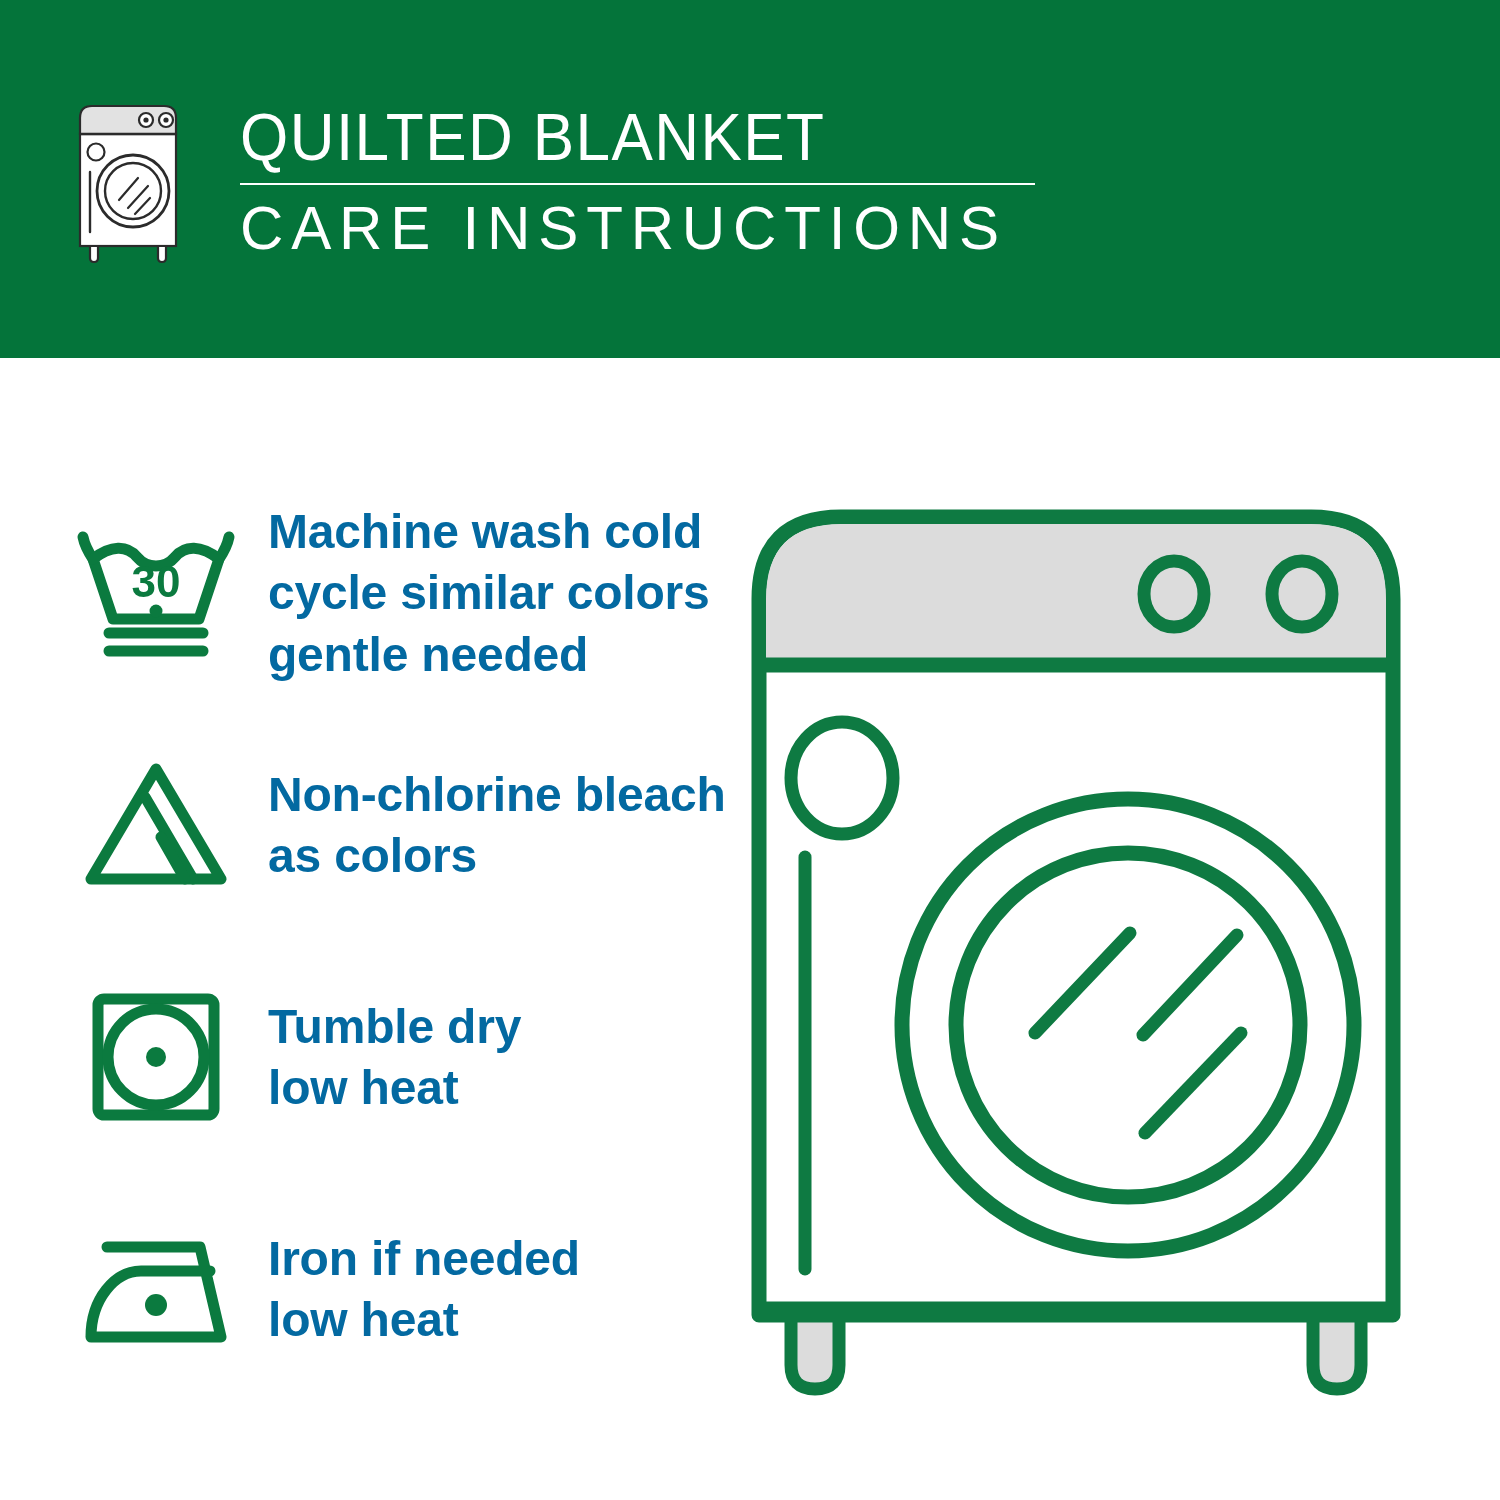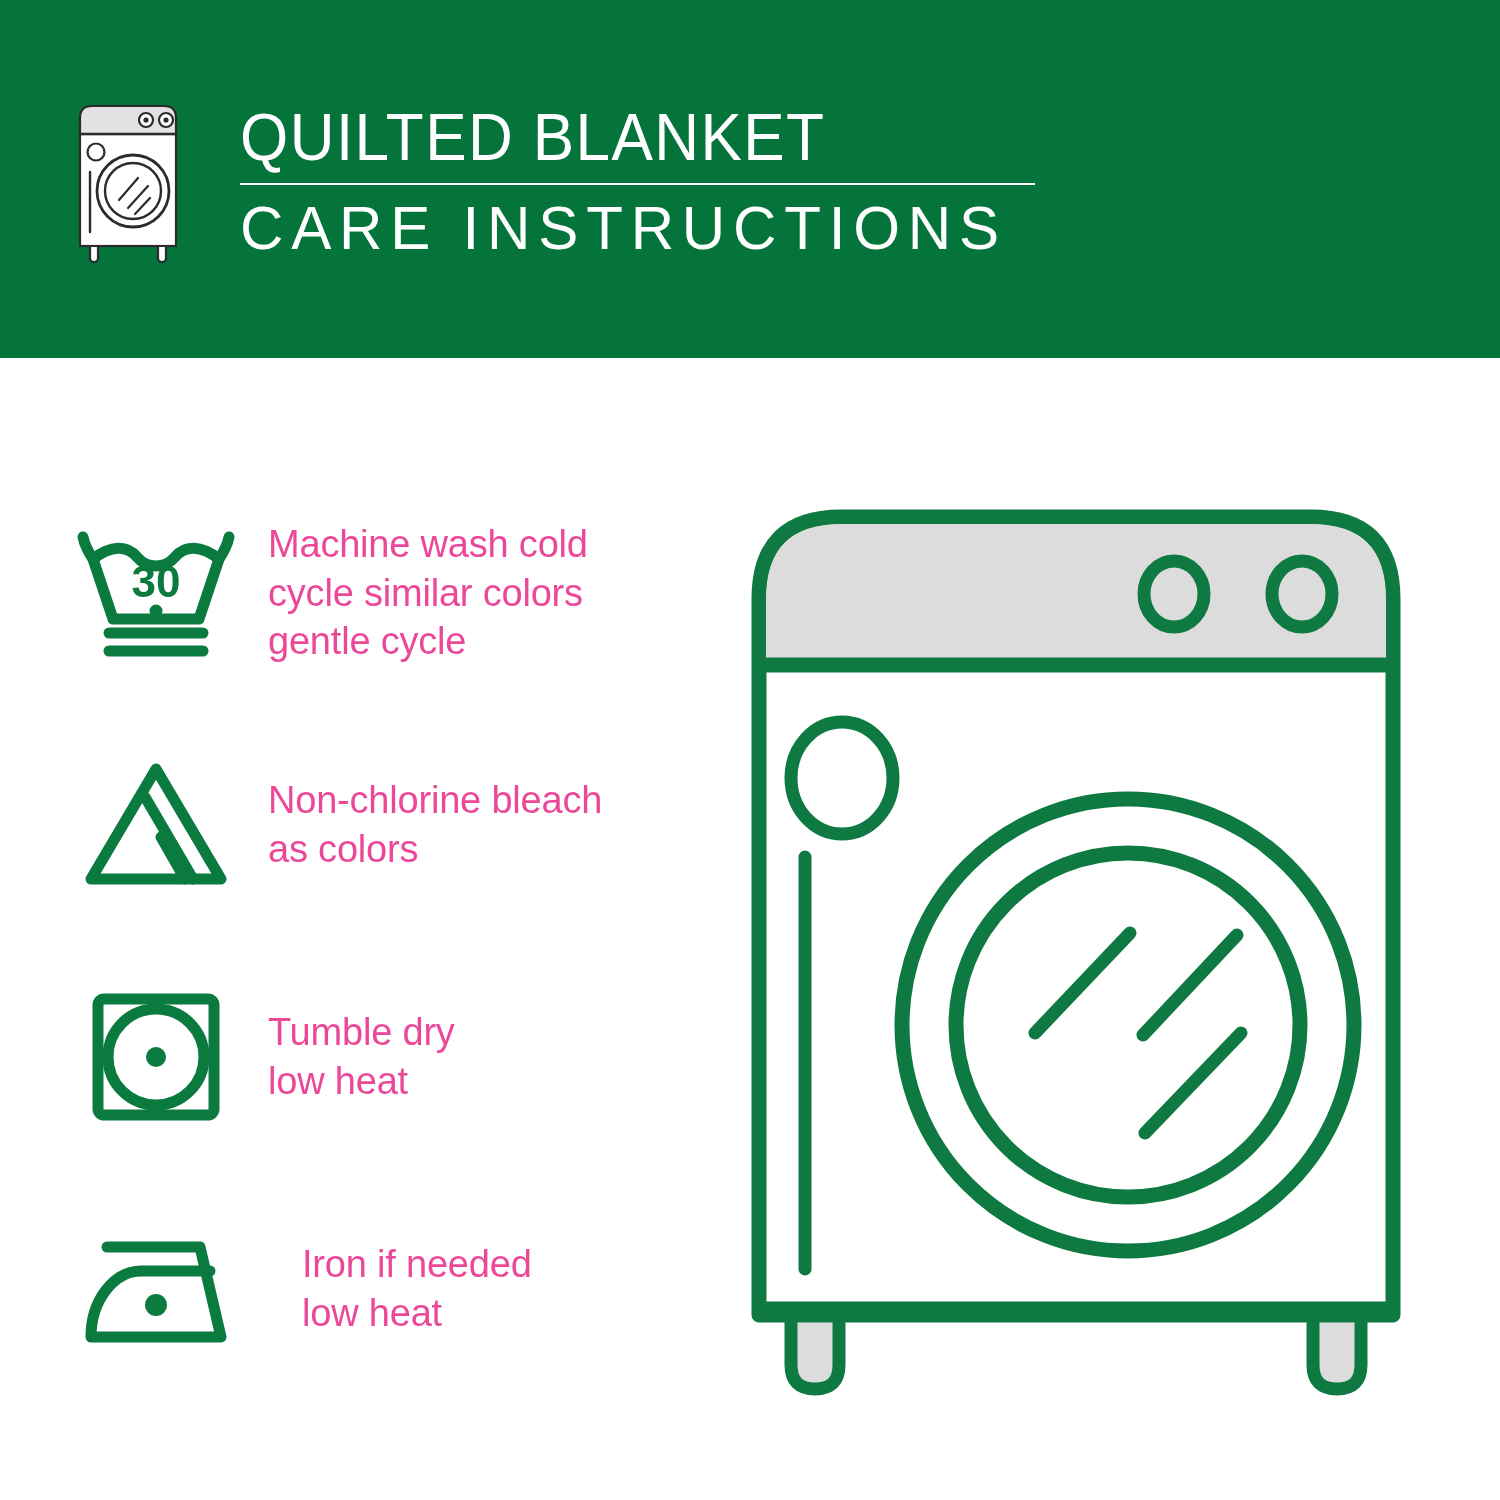--- a/index.html
+++ b/index.html
@@ -89,35 +89,35 @@
     top: 150px;
     width: 640px;
   }
   .instruction-row {
     display: flex;
     flex-direction: row;
     align-items: center;
     height: 170px;
     margin-bottom: 62px;
   }
-  .instruction-row:last-child { margin-bottom: 0; gap: 34px; }
+  .instruction-row:last-child { margin-bottom: 0; }
   .symbol-cell {
     width: 180px;
     flex: 0 0 auto;
     display: flex;
     align-items: flex-end;
     justify-content: center;
   }
   .instruction-text {
     flex: 1 1 auto;
     padding-left: 22px;
-    color: #ec4899;
+    color: #0369a1;
     font-family: "Liberation Sans", sans-serif;
-    font-size: 38px;
-    font-weight: 400;
+    font-size: 48px;
+    font-weight: 700;
     line-height: 1.28;
     letter-spacing: -0.2px;
   }
   .instruction-text .line { display: block; white-space: nowrap; }
 
   
   #machine-illustration {
     position: absolute;
     left: 745px;
     top: 145px;
@@ -184,21 +184,21 @@
             <line x1="38" y1="128" x2="132" y2="128"></line>
           </g>
 
           <text x="85" y="74" text-anchor="middle" font-family="Liberation Sans, sans-serif" font-size="44" font-weight="700" fill="#0b7a3f">30</text>
           <circle cx="85" cy="88" r="6.5" fill="#0b7a3f"></circle>
         </svg>
       </div>
       <div class="instruction-text">
         <span class="line">Machine wash cold</span>
         <span class="line">cycle similar colors</span>
-        <span class="line">gentle cycle</span>
+        <span class="line">gentle needed</span>
       </div>
     </div>
 
     <div class="instruction-row">
       <div class="symbol-cell">
         <svg viewBox="0 0 170 140" width="170" height="140" aria-hidden="true">
           <g fill="none" stroke="#0b7a3f" stroke-width="11" stroke-linecap="round" stroke-linejoin="round">
             <path d="M85 14 L150 124 L20 124 Z"></path>
             <line x1="74" y1="42" x2="122" y2="124"></line>
             <line x1="98" y1="82" x2="122" y2="124" transform="translate(-8,0)"></line>

